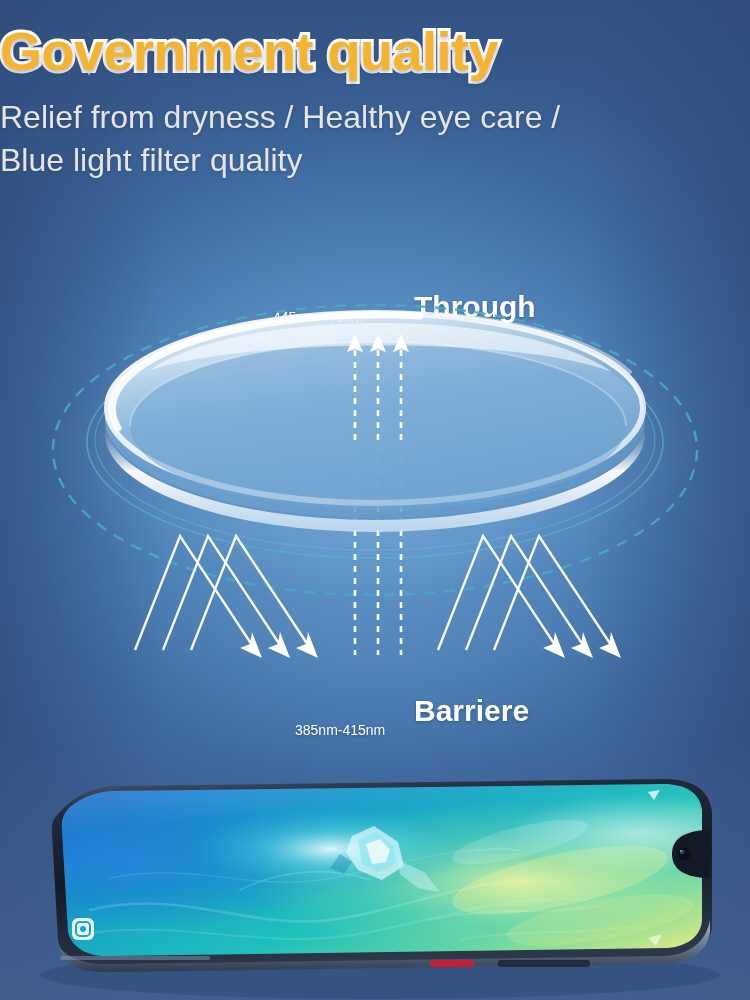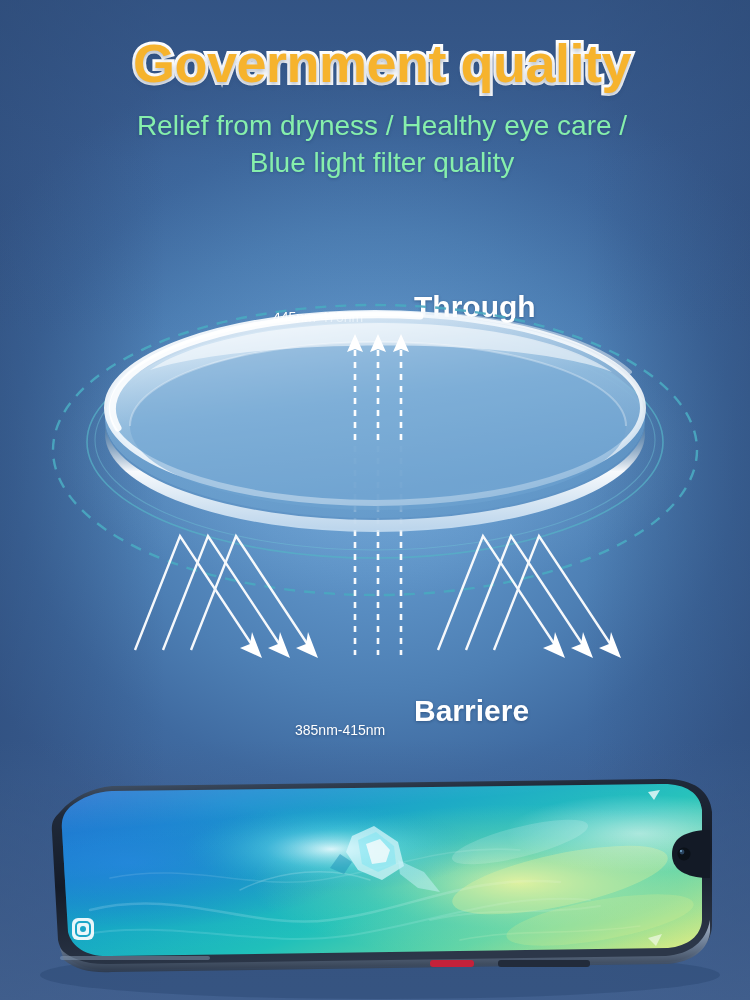--- a/index.html
+++ b/index.html
@@ -34,40 +34,38 @@
   .bg-bottom {
     position: absolute;
     left: 0; right: 0; bottom: 0;
     height: 260px;
     background: linear-gradient(180deg, rgba(58,92,142,0) 0%, rgba(64,96,143,0.45) 35%, rgba(70,100,146,0.75) 100%);
   }
 
   
   .header {
     position: absolute;
-    left: 0; right: 0; top: 12px;
-    text-align: center;
+    left: 0; right: 0; top: 0;
     z-index: 30;
-    padding-left: 14px;
   }
   .title {
     font-size: 54px;
     font-weight: bold;
     line-height: 1.08;
     color: #f6b32d;
     letter-spacing: -0.5px;
     padding-top: 22px;
     -webkit-text-stroke: 6px #ffffff;
     paint-order: stroke fill;
     text-shadow:
       0 3px 5px rgba(30,55,95,0.35);
   }
   .subtitle {
-    font-size: 28px;
-    color: #86efac;
+    font-size: 32px;
+    color: #e5e5e5;
     line-height: 1.32;
     margin-top: 16px;
     font-weight: 400;
     text-shadow: 0 1px 3px rgba(25,50,90,0.35);
   }
 
   
   .diagram {
     position: absolute;
     left: 0; top: 250px;

